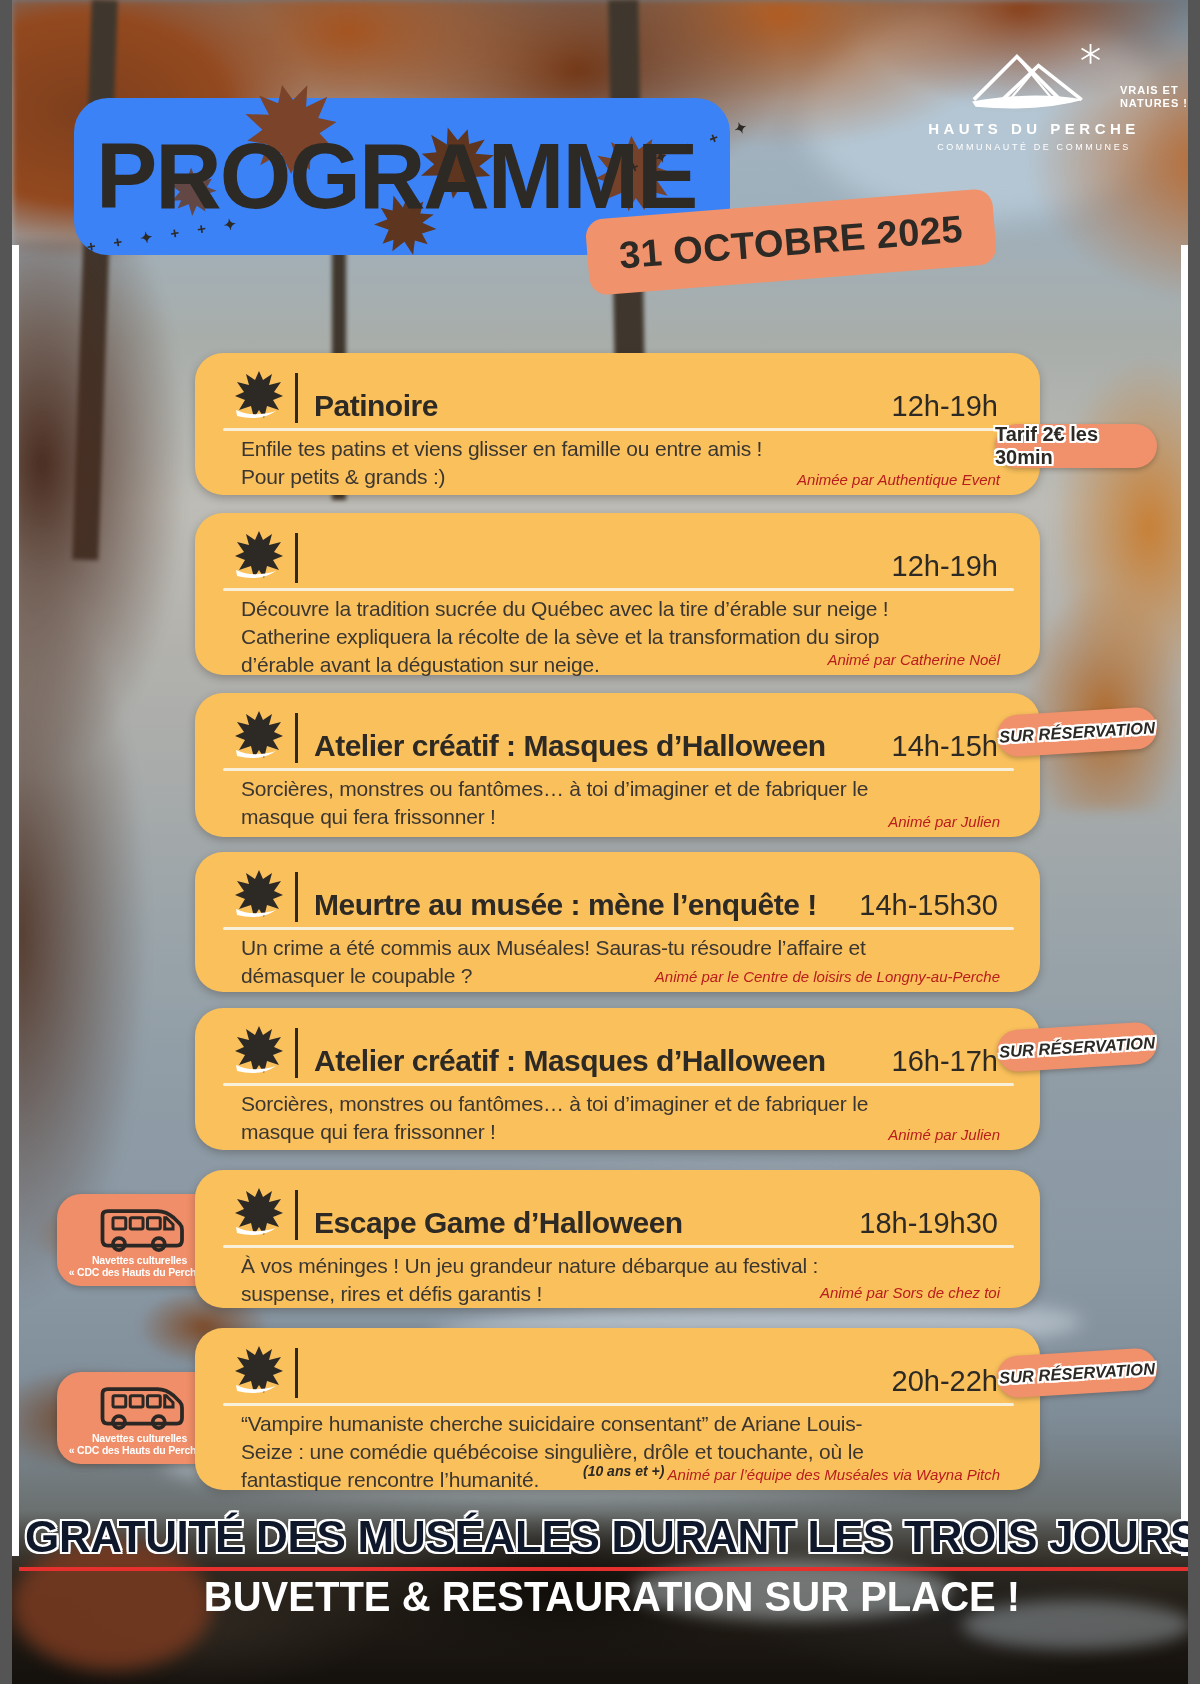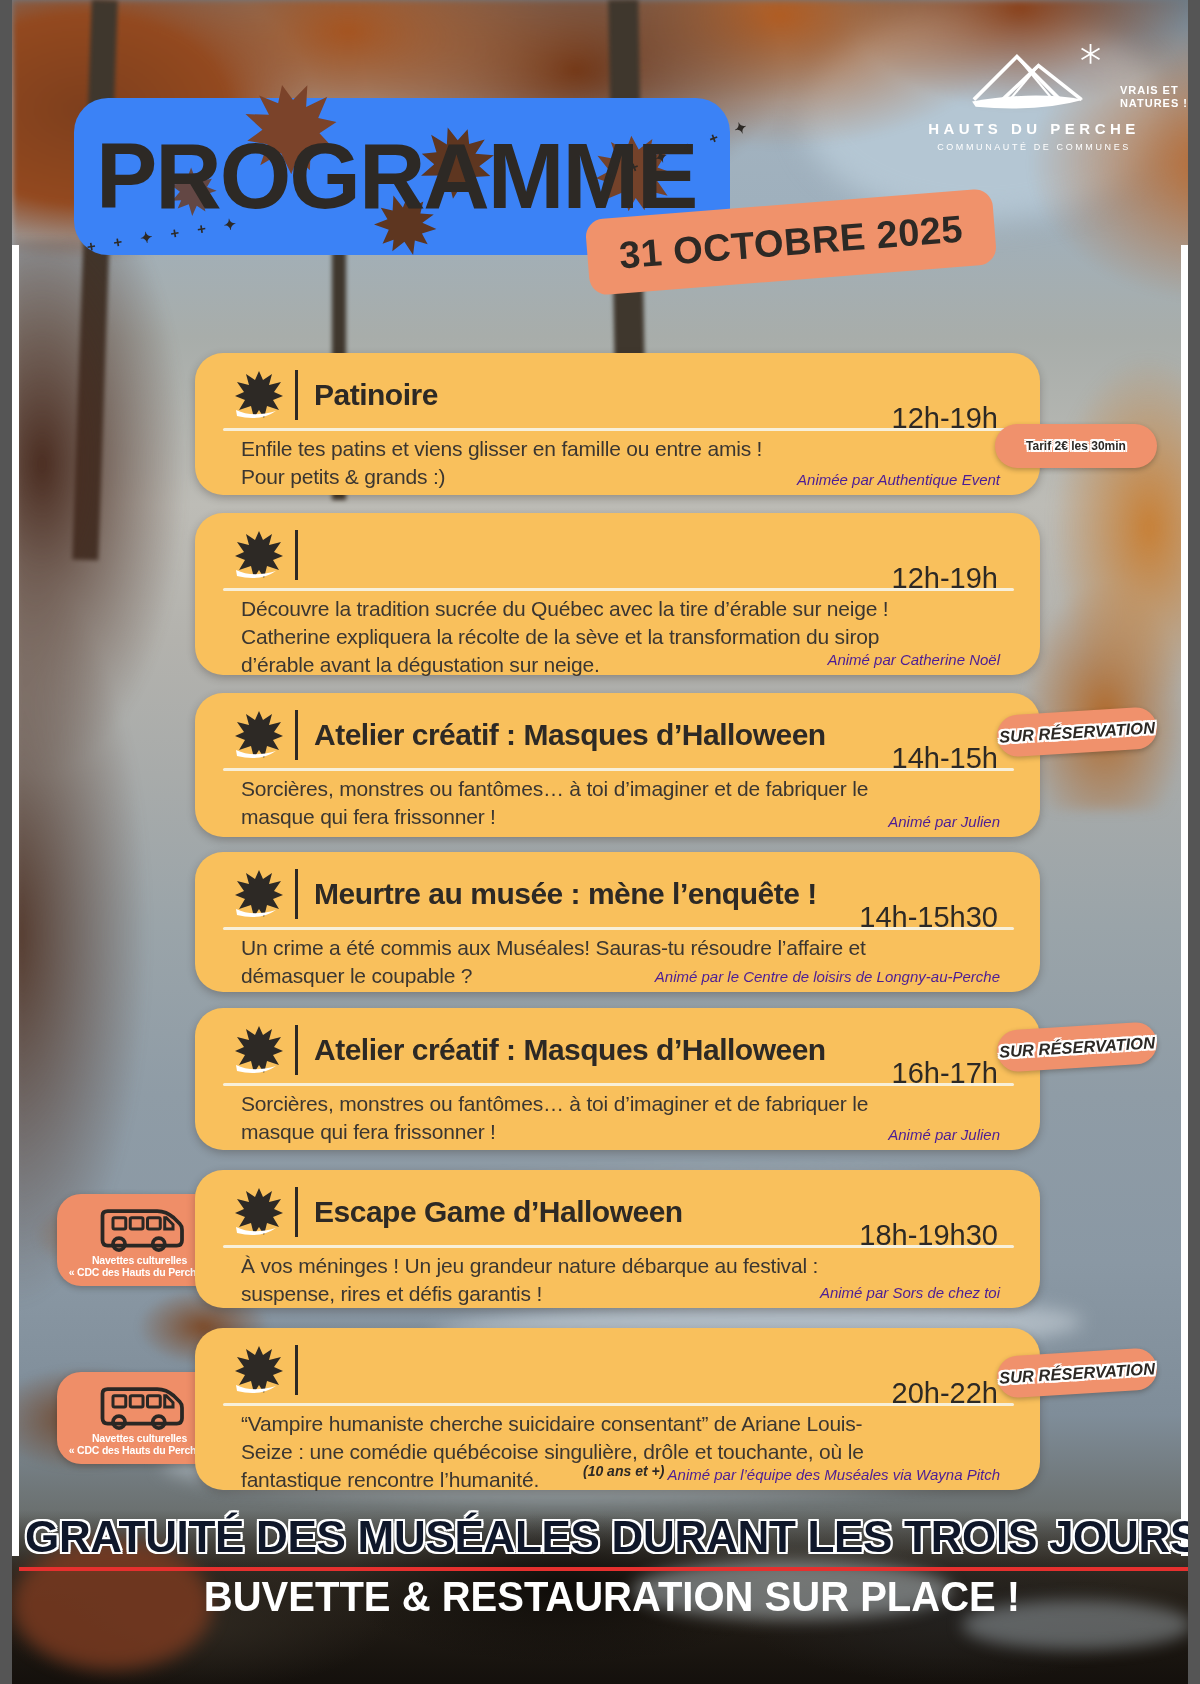--- a/index.html
+++ b/index.html
@@ -49,37 +49,37 @@
             display:flex;align-items:center;justify-content:center;transform:rotate(-4.5deg);z-index:4;}
   .datepill span{font-size:38px;font-weight:900;color:#2d2925;letter-spacing:.5px;}
   .logo{left:872px;top:44px;width:300px;color:#fff;z-index:3;text-align:center;}
   .logo-tagline{position:absolute;right:-4px;top:40px;font-size:11px;font-weight:700;letter-spacing:1px;
                 white-space:pre-line;text-align:left;line-height:13px;}
   .logo-name{font-size:15px;font-weight:700;letter-spacing:4.5px;margin-top:2px;}
   .logo-sub{font-size:9px;font-weight:400;letter-spacing:2.6px;margin-top:5px;}
   
   .card{left:183px;width:845px;background:#f9c05c;border-radius:28px;z-index:2;
         box-shadow:0 3px 8px rgba(40,30,20,.28);}
-  .card-head{display:flex;align-items:center;gap:10px;padding:14px 42px 0 38px;height:56px;}
+  .card-head{display:flex;align-items:flex-end;gap:10px;padding:14px 42px 0 38px;height:56px;}
   .leaf-ic{width:52px;height:56px;color:#2d2925;flex:none;}
   .head-div{width:3px;height:50px;background:#2d2925;flex:none;margin-right:6px;}
   .card-title{margin:0;font-size:30px;font-weight:800;letter-spacing:-.5px;color:#2d2925;white-space:nowrap;}
   .card-time{margin-left:auto;font-size:29px;font-weight:400;color:#2d2925;white-space:nowrap;margin-top:47px;}
   .card-sep{height:3px;background:#f8f0da;margin:5px 26px 0 28px;border-radius:2px;}
   .card-desc{margin:0;padding:4px 30px 0 46px;font-size:21px;letter-spacing:-.2px;line-height:28px;
              color:#3b3631;white-space:pre-line;}
-  .card-credit{position:absolute;bottom:7px;right:40px;margin:0;font-size:15px;font-style:italic;color:#4c1d95;}
+  .card-credit{position:absolute;bottom:7px;right:40px;margin:0;font-size:15px;font-style:italic;color:#b91c1c;}
   .age-note{position:absolute;bottom:11px;left:388px;font-size:14px;font-weight:700;font-style:italic;color:#2d2925;}
   
   .pill{position:absolute;background:#f0916c;border-radius:24px;color:#2d2925;z-index:5;
         display:flex;align-items:center;justify-content:center;
         box-shadow:0 2px 5px rgba(40,30,20,.3);}
   .outline-txt{text-shadow:-2px -2px 0 #fff,2px -2px 0 #fff,-2px 2px 0 #fff,2px 2px 0 #fff,
                -2px 0 0 #fff,2px 0 0 #fff,0 -2px 0 #fff,0 2px 0 #fff;}
-  .pill-tarif{left:983px;top:424px;width:162px;height:44px;font-size:12px;font-weight:700;}
+  .pill-tarif{left:983px;top:424px;width:162px;height:44px;font-size:20px;font-weight:700;}
   .pill-resa{width:160px;height:42px;font-size:16.5px;font-weight:700;font-style:italic;transform:rotate(-3.5deg);}
   .shuttle{position:absolute;left:45px;width:165px;height:92px;background:#ef8e68;border-radius:24px;z-index:1;
            display:flex;flex-direction:column;align-items:center;justify-content:center;
            box-shadow:0 2px 6px rgba(40,30,20,.3);}
   .shuttle svg{width:104px;height:48px;color:#2a2724;margin-top:2px;}
   .shuttle-label{font-size:10.5px;font-weight:700;color:#fff;line-height:12px;text-align:center;
                  white-space:pre-line;letter-spacing:-.2px;margin-top:1px;}
   
   .foot-red{left:0;top:1512px;width:1200px;text-align:center;z-index:3;}
   .foot-red span{display:inline-block;font-size:44px;font-weight:800;color:#0f172a;

